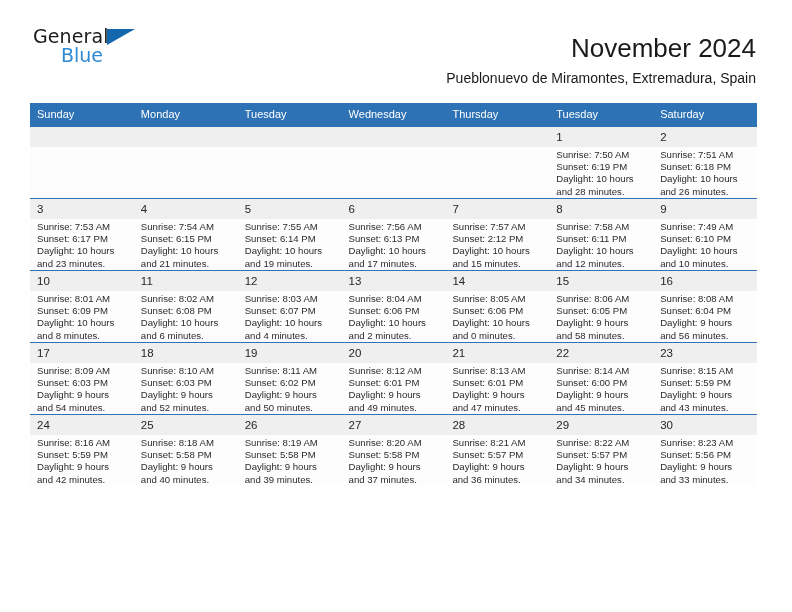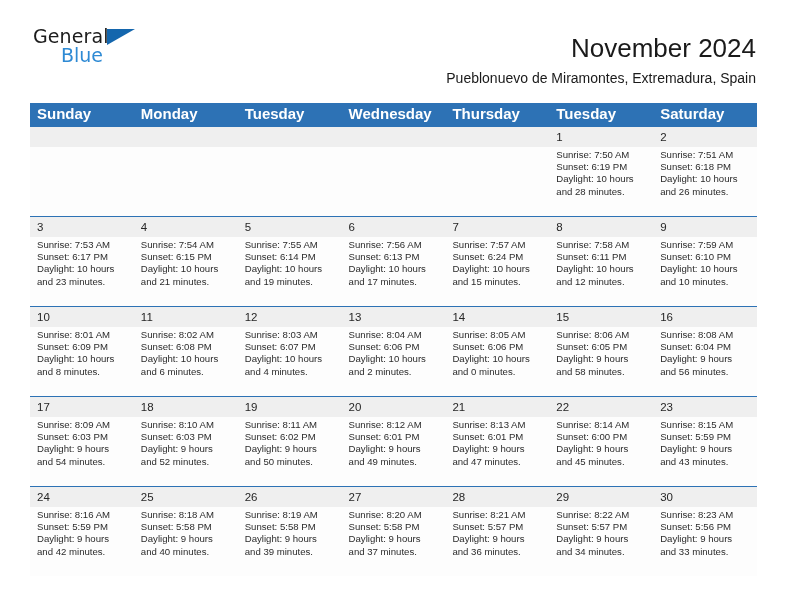--- a/index.html
+++ b/index.html
@@ -105,25 +105,24 @@
   }
 
   .cal-head-row {
     background: #2d72b5;
   }
   .cal-head-cell {
     flex: 1 1 0;
     min-width: 0;
     box-sizing: border-box;
     padding: 4px 0 5px 7px;
-    font-size: 15px;
+    font-size: 11px;
     color: #ffffff;
     line-height: 14px;
     white-space: nowrap;
-    font-weight: bold;
   }
 
   .week {
     width: 100%;
     border-top: 1.6px solid #2d72b5;
     box-sizing: border-box;
   }
   .week-dates {
     display: flex;
     width: 100%;
@@ -143,21 +142,21 @@
     font-size: 11.5px;
     color: #262626;
     line-height: 14px;
   }
 
   .body-cell {
     flex: 1 1 0;
     min-width: 0;
     box-sizing: border-box;
     padding: 2px 6px 0 7px;
-    height: 69px;
+    height: 51px;
   }
   .info-line {
     font-size: 9.6px;
     color: #2b2b2b;
     line-height: 12.2px;
     white-space: nowrap;
   }
 </style>
 </head>
 <body>
@@ -252,32 +251,32 @@
               <div class="info-line">and 19 minutes.</div>
             </div>
             <div class="body-cell">
               <div class="info-line">Sunrise: 7:56 AM</div>
               <div class="info-line">Sunset: 6:13 PM</div>
               <div class="info-line">Daylight: 10 hours</div>
               <div class="info-line">and 17 minutes.</div>
             </div>
             <div class="body-cell">
               <div class="info-line">Sunrise: 7:57 AM</div>
-              <div class="info-line">Sunset: 6:24 PM</div>
+              <div class="info-line">Sunset: 2:12 PM</div>
               <div class="info-line">Daylight: 10 hours</div>
               <div class="info-line">and 15 minutes.</div>
             </div>
             <div class="body-cell">
               <div class="info-line">Sunrise: 7:58 AM</div>
               <div class="info-line">Sunset: 6:11 PM</div>
               <div class="info-line">Daylight: 10 hours</div>
               <div class="info-line">and 12 minutes.</div>
             </div>
             <div class="body-cell">
-              <div class="info-line">Sunrise: 7:59 AM</div>
+              <div class="info-line">Sunrise: 7:49 AM</div>
               <div class="info-line">Sunset: 6:10 PM</div>
               <div class="info-line">Daylight: 10 hours</div>
               <div class="info-line">and 10 minutes.</div>
             </div>
           </div>
         </div>
         <div class="week">
           <div class="week-dates">
             <div class="date-cell">10</div>
             <div class="date-cell">11</div>

